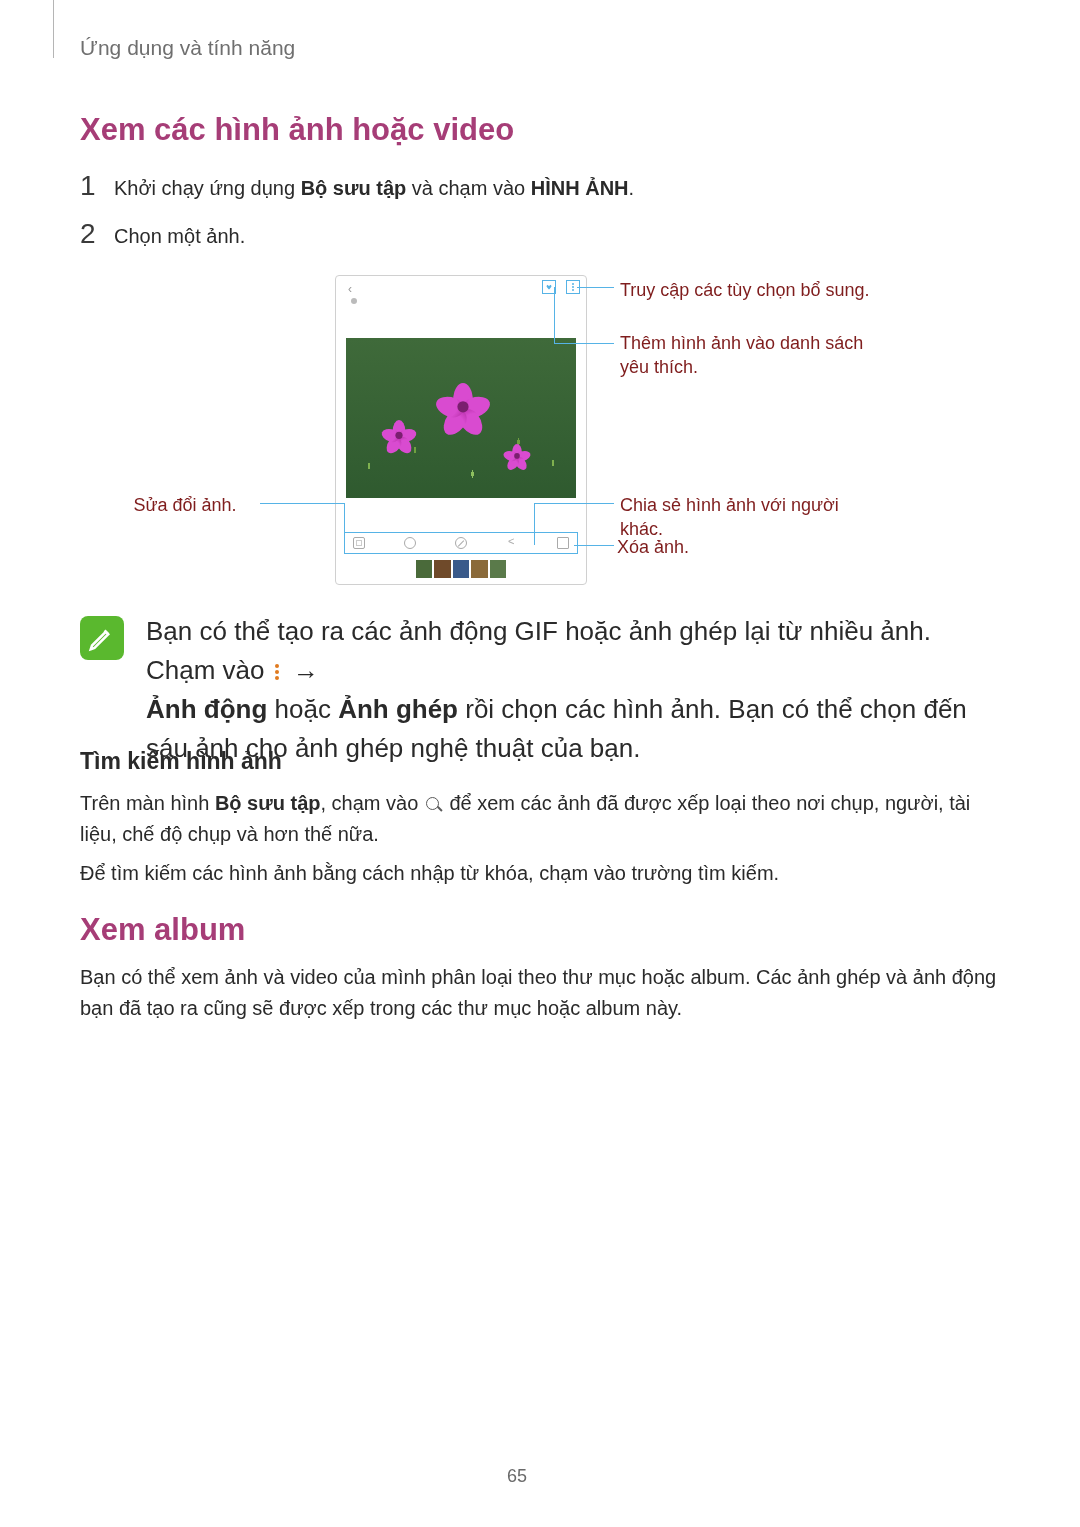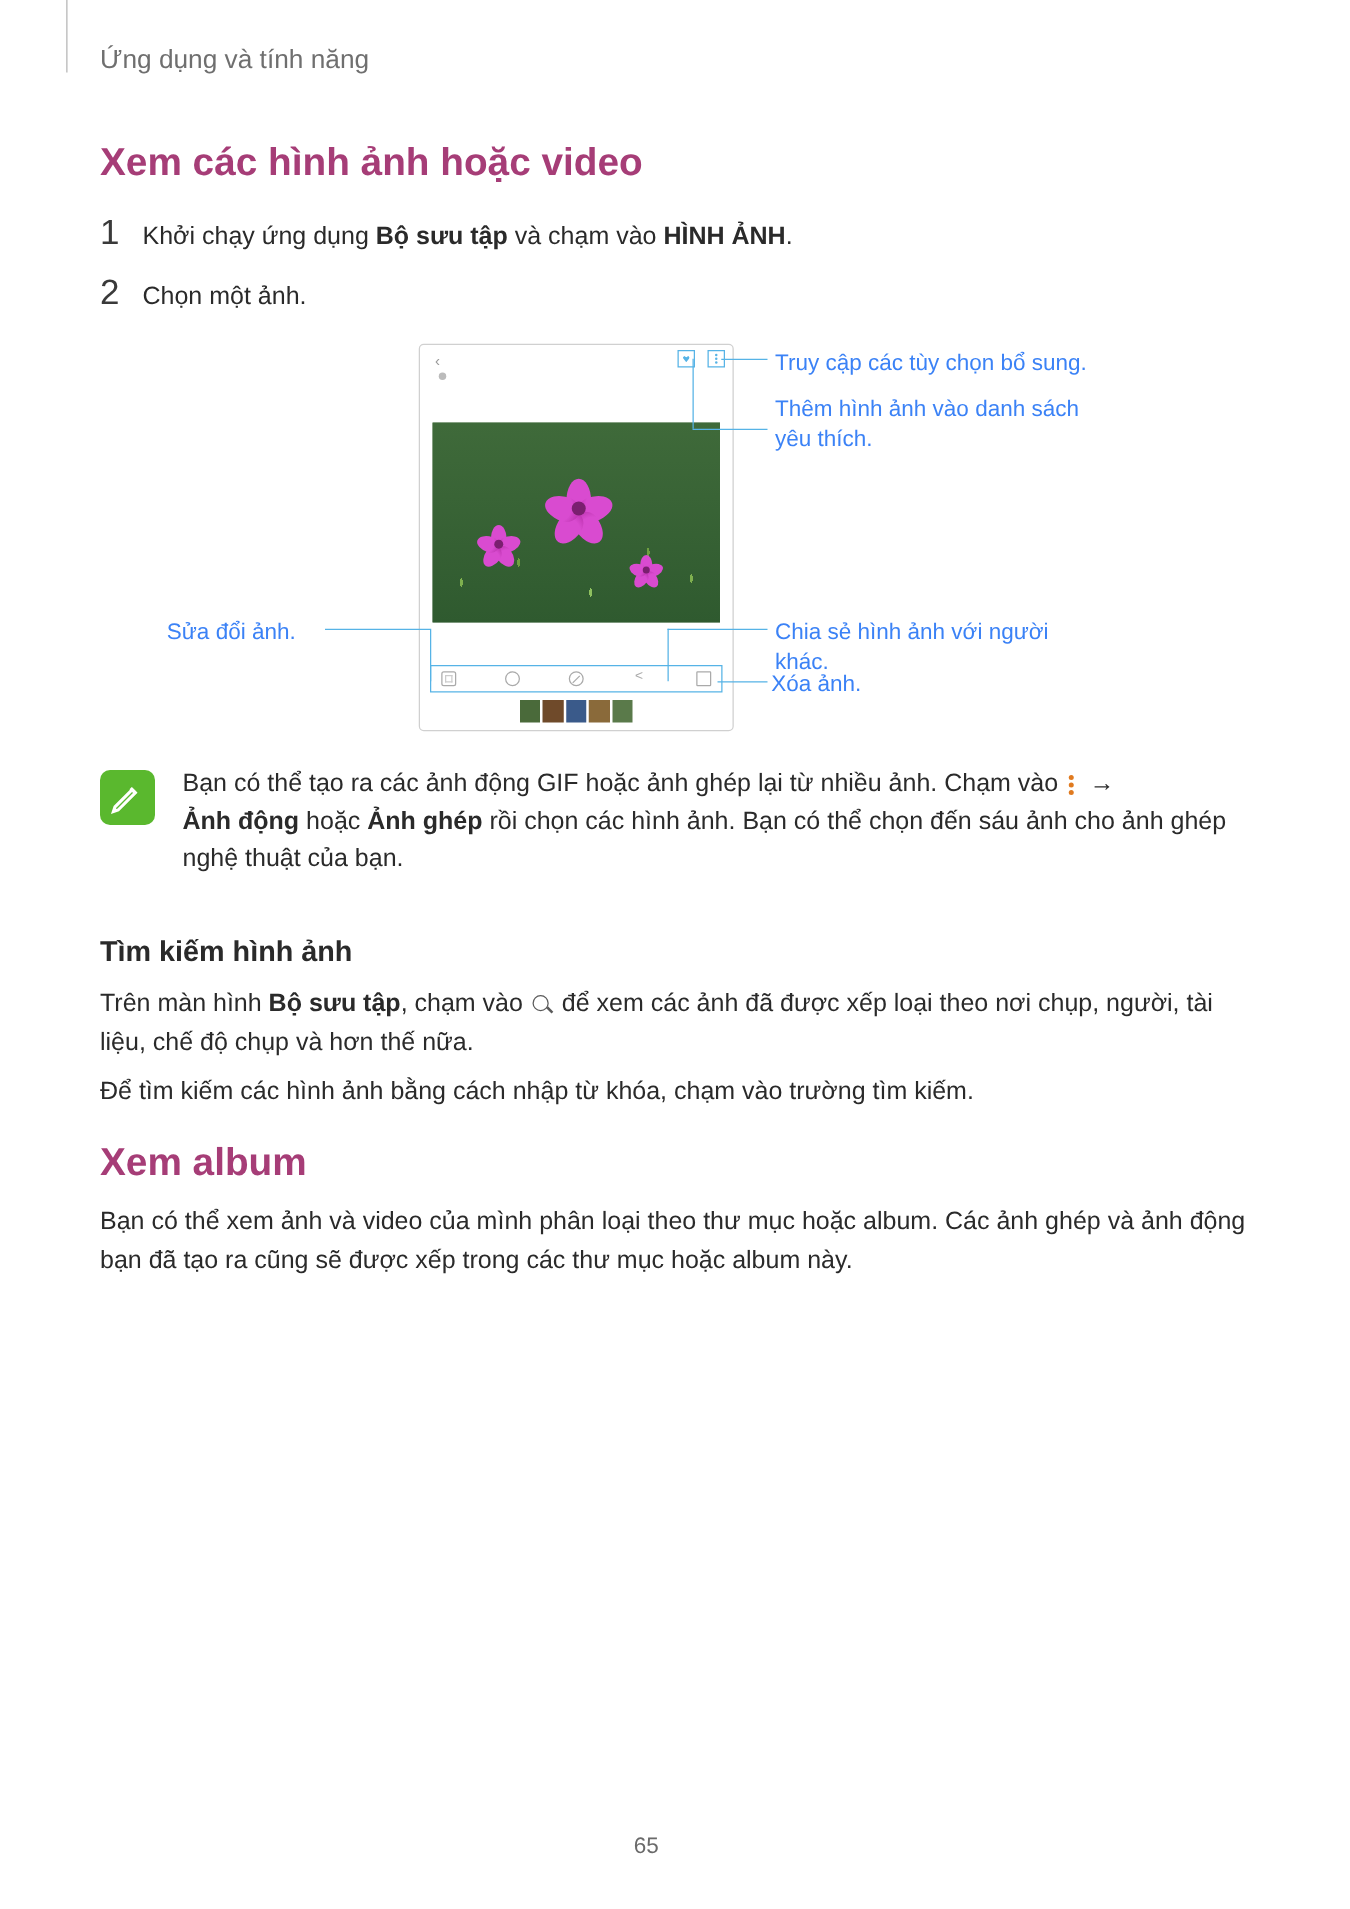--- a/index.html
+++ b/index.html
@@ -187,21 +187,21 @@
   .thumbs span:nth-child(3){background:#3a5a8a;}
   .thumbs span:nth-child(4){background:#8a6a3a;}
   .thumbs span:nth-child(5){background:#5a7a4a;}
 
   
   .line { position: absolute; background: #56b3e6; }
 
   .callout {
     position: absolute;
     font-size: 18px;
-    color: #3b82f6;
+    color: #7f1d1d;
     line-height: 1.35;
     max-width: 260px;
   }
   .callout.left { text-align: center; }
 
   
   .tip {
     position: absolute;
     top: 612px;
     left: 80px;
@@ -212,21 +212,21 @@
   .tip-icon {
     flex: 0 0 44px;
     height: 44px;
     border-radius: 8px;
     background: #5ab82e;
     display: flex; align-items: center; justify-content: center;
     margin-top: 4px;
   }
   .tip-icon svg { width: 30px; height: 30px; }
   .tip-text {
-    font-size: 20px;
+    font-size: 26px;
     line-height: 1.5;
   }
   .more-orange {
     display: inline-flex; flex-direction: column; gap: 2px;
     vertical-align: middle; margin: 0 3px;
   }
   .more-orange span { width: 4px; height: 4px; background: #e07a1f; border-radius: 50%; }
   .arrow-right { display: inline-block; margin-left: 4px; }
 
   
@@ -348,21 +348,21 @@
           <span></span>
           <span></span>
       </div>
     </div>
 
     <div class="line" style="left:497px; top:12px; width:37px; height:1px;"></div>
     <div class="callout" style="left:540px; top:3px;">Truy cập các tùy chọn bổ sung.</div>
 
     <div class="line" style="left:474px; top:12px; width:1px; height:56px;"></div>
     <div class="line" style="left:474px; top:68px; width:60px; height:1px;"></div>
-    <div class="callout" style="left:540px; top:40px;">Thêm hình ảnh vào danh sách yêu thích.</div>
+    <div class="callout" style="left:540px; top:56px;">Thêm hình ảnh vào danh sách yêu thích.</div>
 
     <div class="line" style="left:454px; top:270px; width:1px; height:-40px;"></div>
     <div class="line" style="left:454px; top:228px; width:80px; height:1px;"></div>
     <div class="line" style="left:454px; top:228px; width:1px; height:42px;"></div>
     <div class="callout" style="left:540px; top:218px;">Chia sẻ hình ảnh với người khác.</div>
 
     <div class="line" style="left:494px; top:270px; width:40px; height:1px;"></div>
     <div class="callout" style="left:524px; top:260px;margin-left:13px;">Xóa ảnh.</div>
 
     <div class="line" style="left:180px; top:228px; width:84px; height:1px;"></div>

